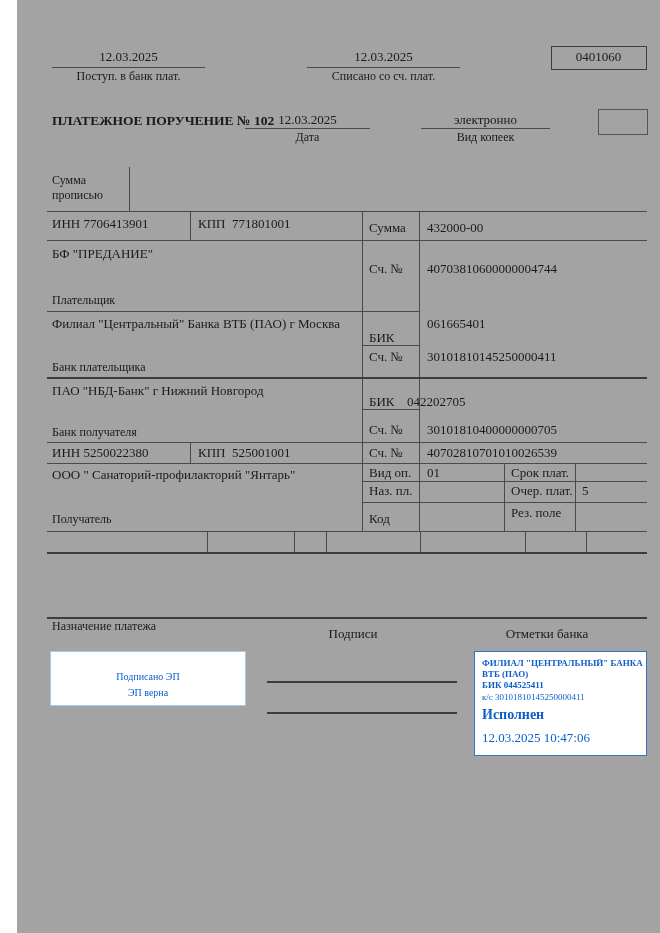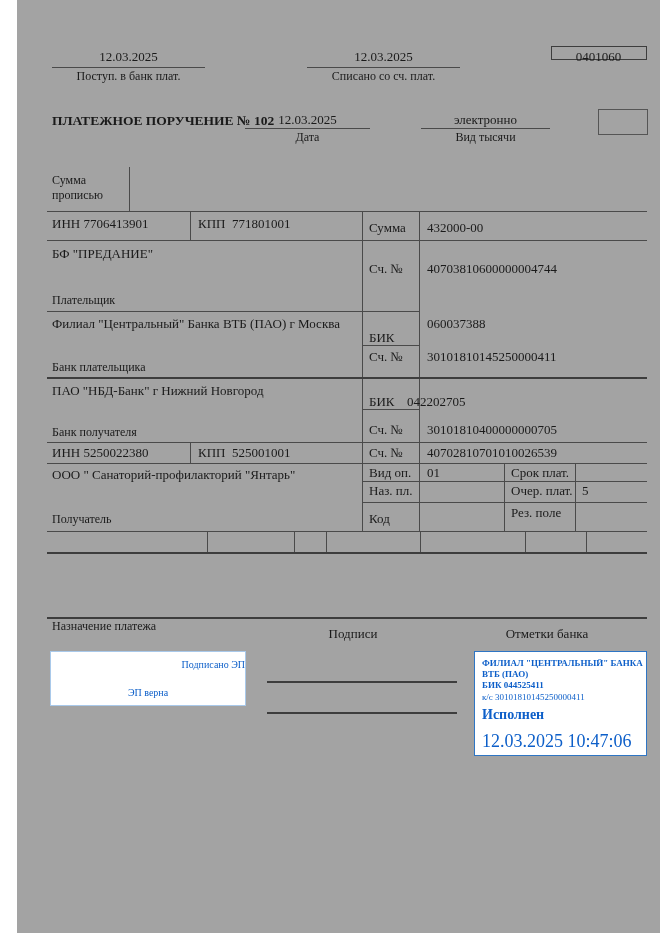--- a/index.html
+++ b/index.html
@@ -26,31 +26,31 @@
 <div class="page">
 
   <div class="t c" style="left:35px;top:50px;width:153px;">12.03.2025</div>
   <div class="hl" style="left:35px;top:67px;width:153px;"></div>
   <div class="t c s12" style="left:35px;top:70px;width:153px;">Поступ. в банк плат.</div>
 
   <div class="t c" style="left:290px;top:50px;width:153px;">12.03.2025</div>
   <div class="hl" style="left:290px;top:67px;width:153px;"></div>
   <div class="t c s12" style="left:290px;top:70px;width:153px;">Списано со сч. плат.</div>
 
-  <div class="box" style="left:534px;top:46px;width:96px;height:14px;">
+  <div class="box" style="left:534px;top:46px;width:96px;height:24px;">
     <div class="t c" style="left:0;top:3px;width:93px;">0401060</div>
   </div>
 
   <div class="t b" style="left:35px;top:113px;font-size:13.5px;">ПЛАТЕЖНОЕ ПОРУЧЕНИЕ № 102</div>
   <div class="t c" style="left:228px;top:113px;width:125px;">12.03.2025</div>
   <div class="hl" style="left:228px;top:128px;width:125px;"></div>
   <div class="t c s12" style="left:228px;top:131px;width:125px;">Дата</div>
   <div class="t c" style="left:404px;top:113px;width:129px;">электронно</div>
   <div class="hl" style="left:404px;top:128px;width:129px;"></div>
-  <div class="t c s12" style="left:404px;top:131px;width:129px;">Вид тысячи</div>
+  <div class="t c s12" style="left:404px;top:131px;width:129px;">Вид копеек</div>
   <div class="box2" style="left:581px;top:109px;width:50px;height:26px;"></div>
 
   <div class="vl" style="left:112px;top:167px;height:44px;"></div>
   <div class="t s12" style="left:35px;top:174px;">Сумма</div>
   <div class="t s12" style="left:35px;top:189px;">прописью</div>
   <div class="hl" style="left:30px;top:211px;width:600px;"></div>
 
   <div class="vl" style="left:345px;top:211px;height:320px;"></div>
   <div class="vl" style="left:402px;top:211px;height:320px;"></div>
 
@@ -61,21 +61,21 @@
   <div class="t" style="left:410px;top:221px;">432000-00</div>
   <div class="hl" style="left:30px;top:240px;width:600px;"></div>
 
   <div class="t" style="left:35px;top:247px;">БФ "ПРЕДАНИЕ"</div>
   <div class="t" style="left:352px;top:262px;">Сч. №</div>
   <div class="t" style="left:410px;top:262px;">40703810600000004744</div>
   <div class="t s12" style="left:35px;top:294px;">Плательщик</div>
   <div class="hl" style="left:30px;top:311px;width:372px;"></div>
 
   <div class="t" style="left:35px;top:317px;">Филиал "Центральный" Банка ВТБ (ПАО) г Москва</div>
-  <div class="t" style="left:410px;top:317px;">060037388</div>
+  <div class="t" style="left:410px;top:317px;">061665401</div>
   <div class="t" style="left:352px;top:331px;">БИК</div>
   <div class="hl" style="left:345px;top:345px;width:58px;"></div>
   <div class="t" style="left:352px;top:350px;">Сч. №</div>
   <div class="t" style="left:410px;top:350px;">30101810145250000411</div>
   <div class="t s12" style="left:35px;top:361px;">Банк плательщика</div>
   <div class="hl th" style="left:30px;top:377px;width:600px;"></div>
 
   <div class="t" style="left:35px;top:384px;">ПАО "НБД-Банк" г Нижний Новгород</div>
   <div class="t" style="left:352px;top:395px;">БИК</div>
   <div class="t" style="left:390px;top:395px;">042202705</div>
@@ -122,29 +122,29 @@
   <div class="vl" style="left:508px;top:531px;height:21px;"></div>
   <div class="vl" style="left:569px;top:531px;height:21px;"></div>
   <div class="hl th" style="left:30px;top:552px;width:600px;"></div>
 
   <div class="hl th" style="left:30px;top:617px;width:600px;"></div>
   <div class="t s12" style="left:35px;top:620px;">Назначение платежа</div>
   <div class="t c" style="left:276px;top:627px;width:120px;">Подписи</div>
   <div class="t c" style="left:450px;top:627px;width:160px;">Отметки банка</div>
 
   <div class="sigbox" style="left:33px;top:651px;width:196px;height:55px;">
-    <div class="t c blue s10" style="left:0;top:7px;width:194px;text-align:right;">Подписано ЭП</div>
+    <div class="t c blue s10" style="left:0;top:19px;width:194px;">Подписано ЭП</div>
     <div class="t c blue s10" style="left:0;top:35px;width:194px;">ЭП верна</div>
   </div>
 
   <div class="hl" style="left:250px;top:681px;width:190px;height:1.5px;background:#3d3d3d;"></div>
   <div class="hl" style="left:250px;top:712px;width:190px;height:1.5px;background:#3d3d3d;"></div>
 
   <div class="bankbox" style="left:457px;top:651px;width:173px;height:105px;">
     <div class="t blue b s9" style="left:7px;top:6px;">ФИЛИАЛ "ЦЕНТРАЛЬНЫЙ" БАНКА</div>
     <div class="t blue b s9" style="left:7px;top:17px;">ВТБ (ПАО)</div>
     <div class="t blue b s9" style="left:7px;top:28px;">БИК 044525411</div>
     <div class="t blue s9" style="left:7px;top:40px;">к/с 30101810145250000411</div>
     <div class="t blue b" style="left:7px;top:55px;font-size:14px;">Исполнен</div>
-    <div class="t blue" style="left:7px;top:79px;font-size:18px;">12.03.2025 10:47:06</div>
+    <div class="t blue" style="left:7px;top:79px;font-size:13px;">12.03.2025 10:47:06</div>
   </div>
 
 </div>
 
 </body></html>

